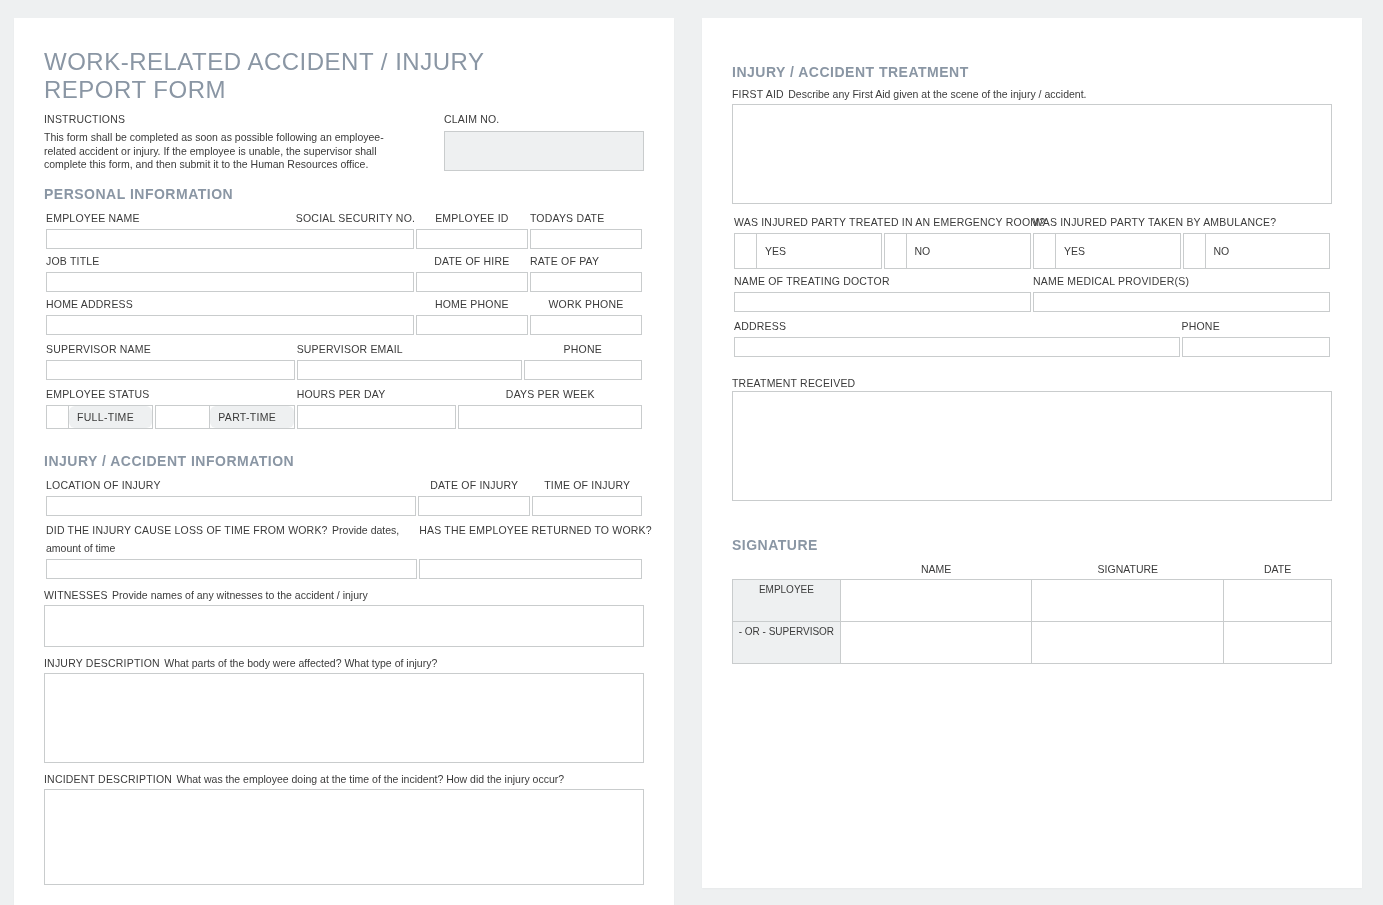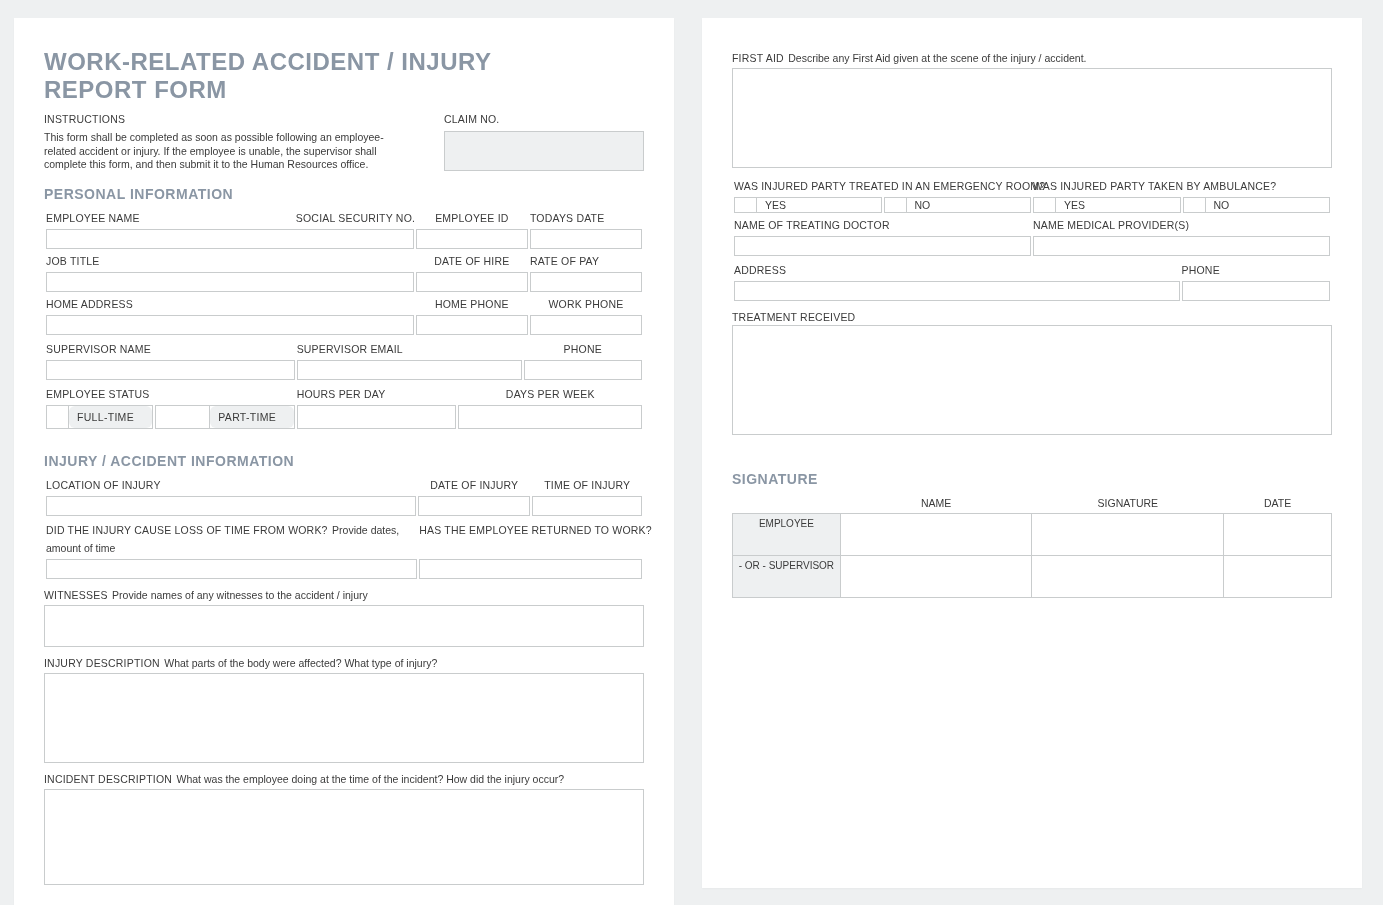--- a/index.html
+++ b/index.html
@@ -17,21 +17,21 @@
   .page {
     background: #ffffff;
     width: 660px;
     min-height: 870px;
     padding: 30px 30px 30px 30px;
     box-shadow: 0 1px 2px rgba(0,0,0,0.03);
   }
   h1.title {
     color: #8a96a4;
     font-size: 24px;
-    font-weight: 700;
+    font-weight: 400;
     letter-spacing: 0.5px;
     line-height: 1.15;
   }
   .section-title {
     color: #8a96a4;
     font-size: 14px;
     font-weight: 600;
     letter-spacing: 0.5px;
     margin-top: 14px;
     margin-bottom: 4px;
@@ -111,21 +111,21 @@
     font-size:10.5px;
     letter-spacing:0.3px;
     border-radius:6px;
   }
   .plain-input { border:1px solid #c9cccd; height:24px; }
 
   .yn-group { display:flex; gap:2px; }
   .yn {
     display:flex; align-items:center;
     border:1px solid #c9cccd;
-    height:16px;
+    height:36px;
   }
   .yn .box { width:22px; height:100%; border-right:1px solid #c9cccd; }
   .yn .txt { flex:1; padding-left:8px; font-size:10.5px; }
 
   table.sig {
     border-collapse: collapse;
     width:100%;
     margin-top:6px;
   }
   table.sig th {
@@ -366,20 +366,21 @@
     <div style="margin-top:6px;">
       <span class="label">INCIDENT DESCRIPTION</span>
       <span class="hint">What was the employee doing at the time of the incident?  How did the injury occur?</span>
     </div>
     <div class="cell-input area-lg" style="margin-top:2px;"></div>
 
   </div>
 
   <div class="page">
 
+    <div class="section-title" style="margin-top:16px;">INJURY / ACCIDENT TREATMENT</div>
 
     <div>
       <span class="label">FIRST AID</span>
       <span class="hint">Describe any First Aid given at the scene of the injury / accident.</span>
     </div>
     <div class="cell-input area-lg" style="margin-top:2px; height:100px;"></div>
 
     <table class="grid" style="margin-top:6px;">
       <colgroup>
           <col style="width:50%">
@@ -445,21 +446,21 @@
         <td>
               <div class="cell-input"></div>
             </td>
         <td>
               <div class="cell-input"></div>
             </td>
       </tr>
     </tbody>
       </table>
 
-    <div class="label" style="margin-top:8px;">TREATMENT RECEIVED</div>
+    <div class="label" style="margin-top:18px;">TREATMENT RECEIVED</div>
     <div class="cell-input" style="height:110px; margin-top:2px;"></div>
 
     <div class="section-title" style="margin-top:36px;">SIGNATURE</div>
 
     <table class="sig">
       <colgroup>
           <col style="width:18%">
           <col style="width:32%">
           <col style="width:32%">
           <col style="width:18%">

